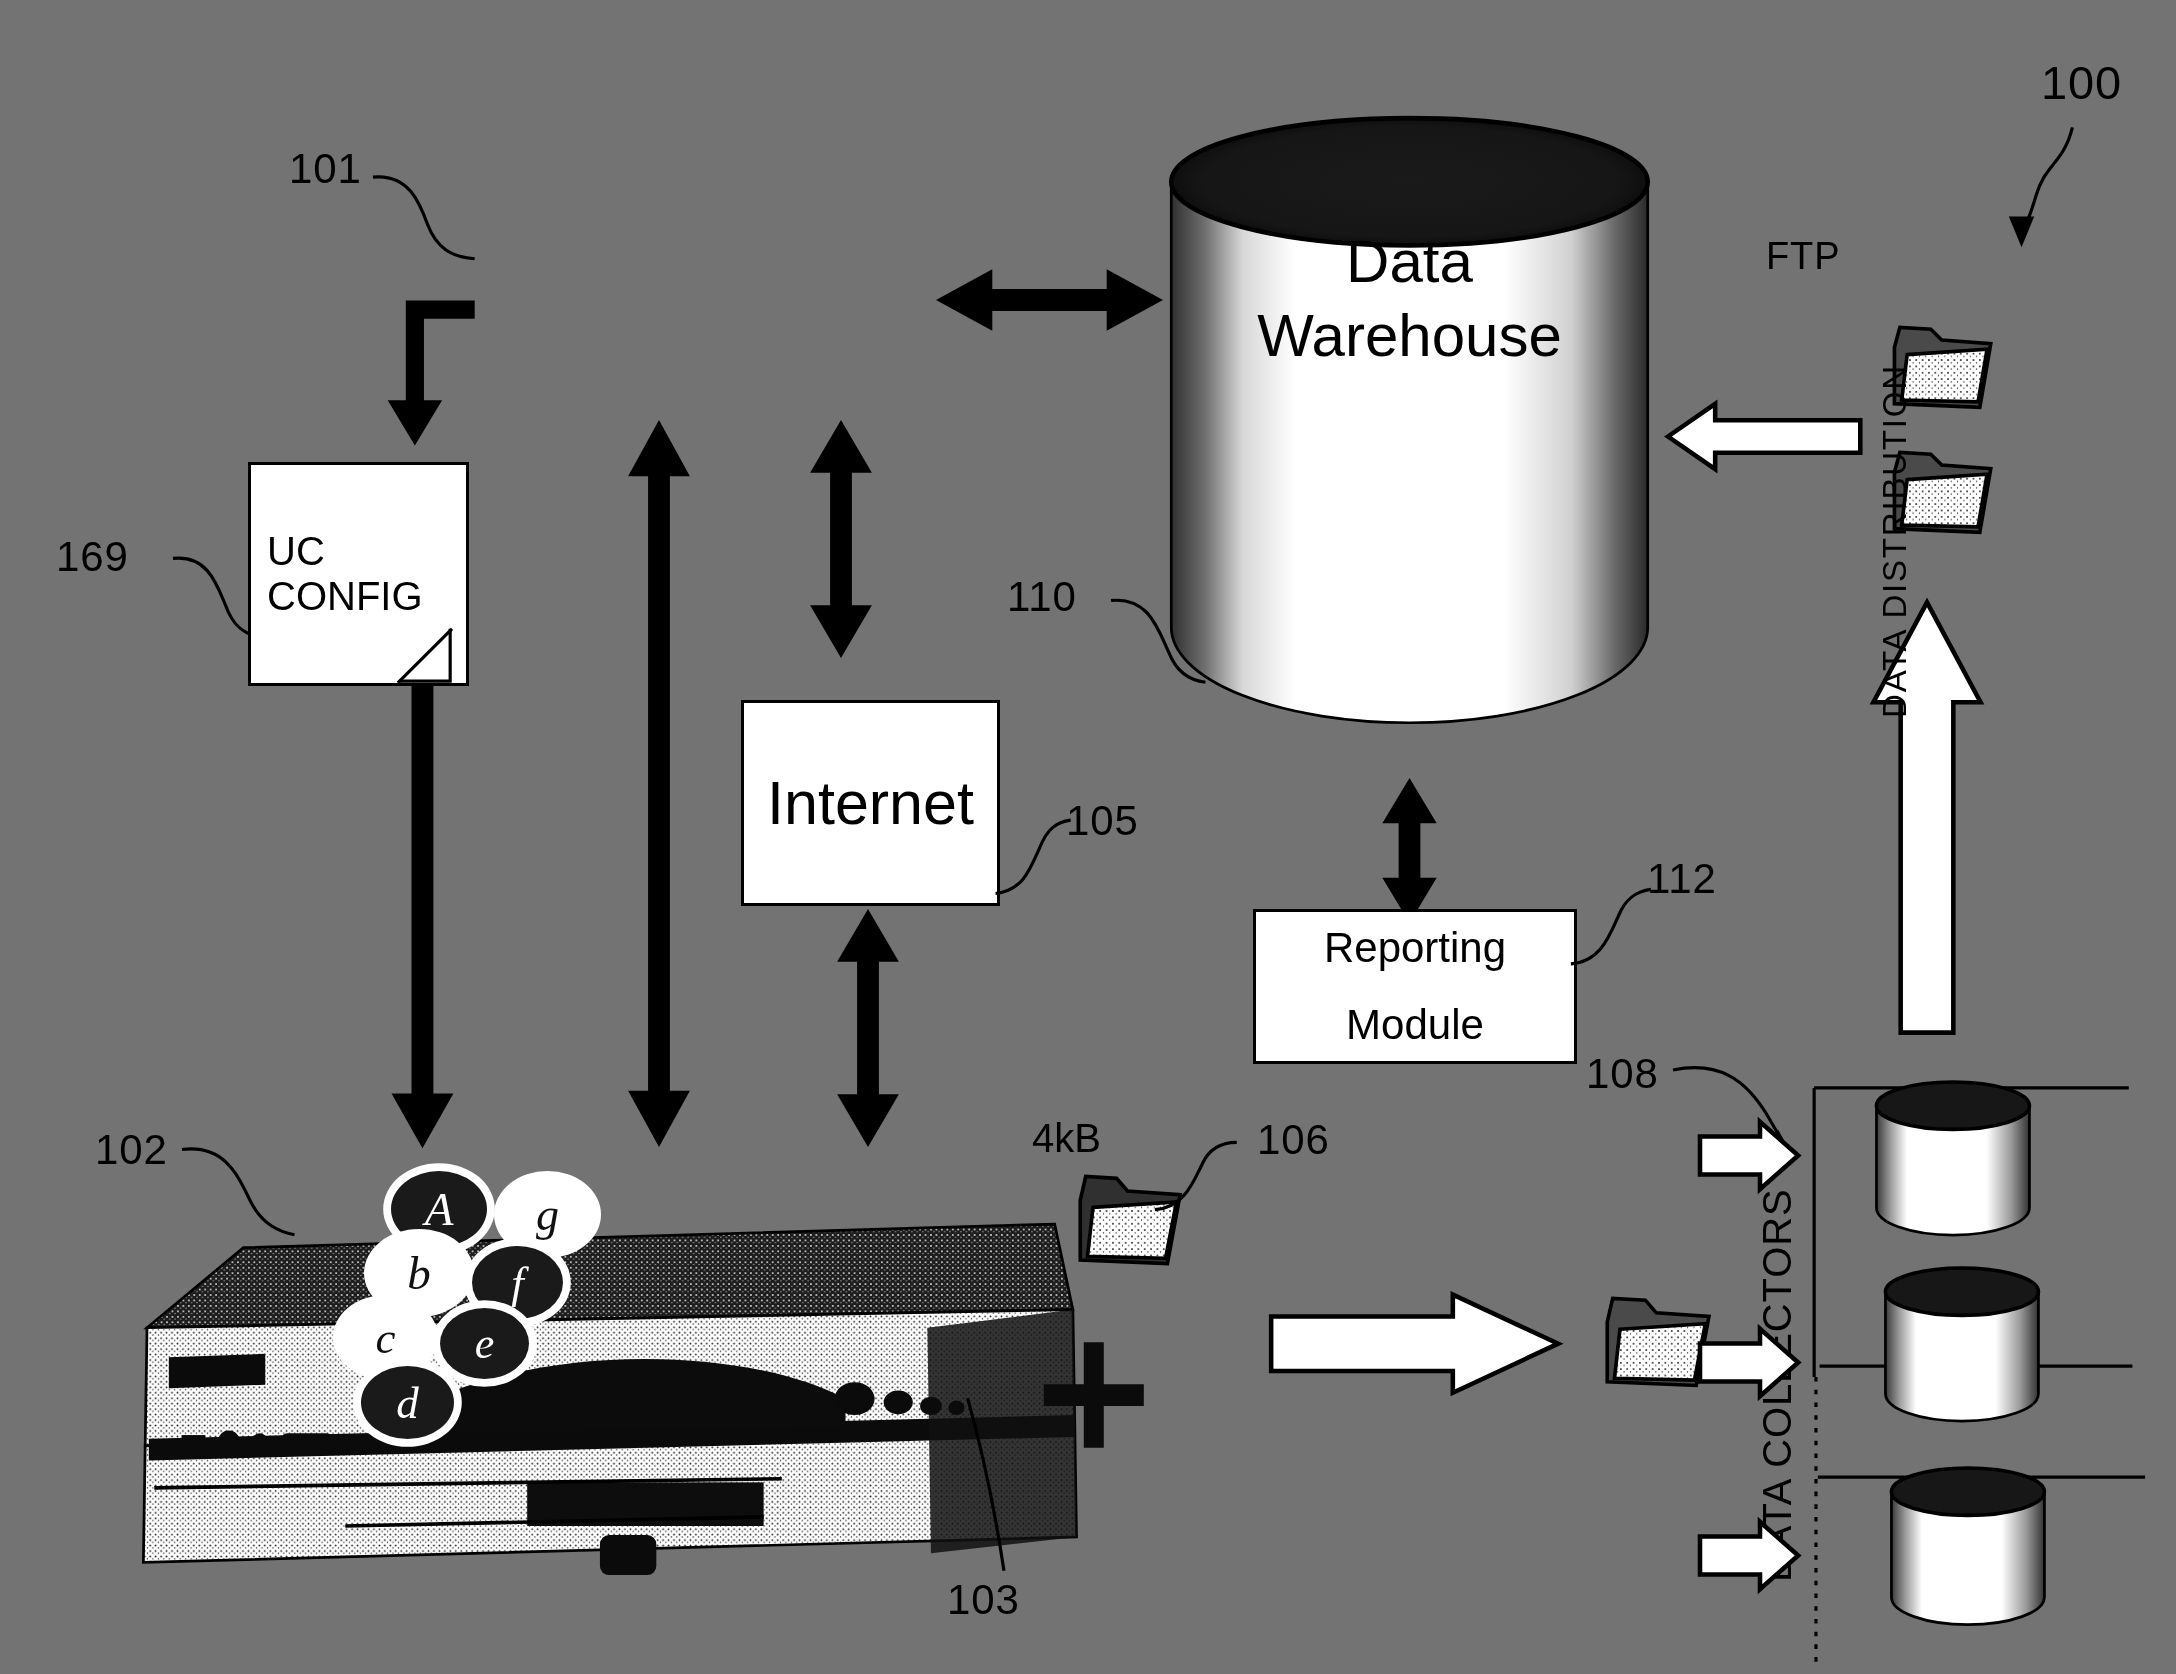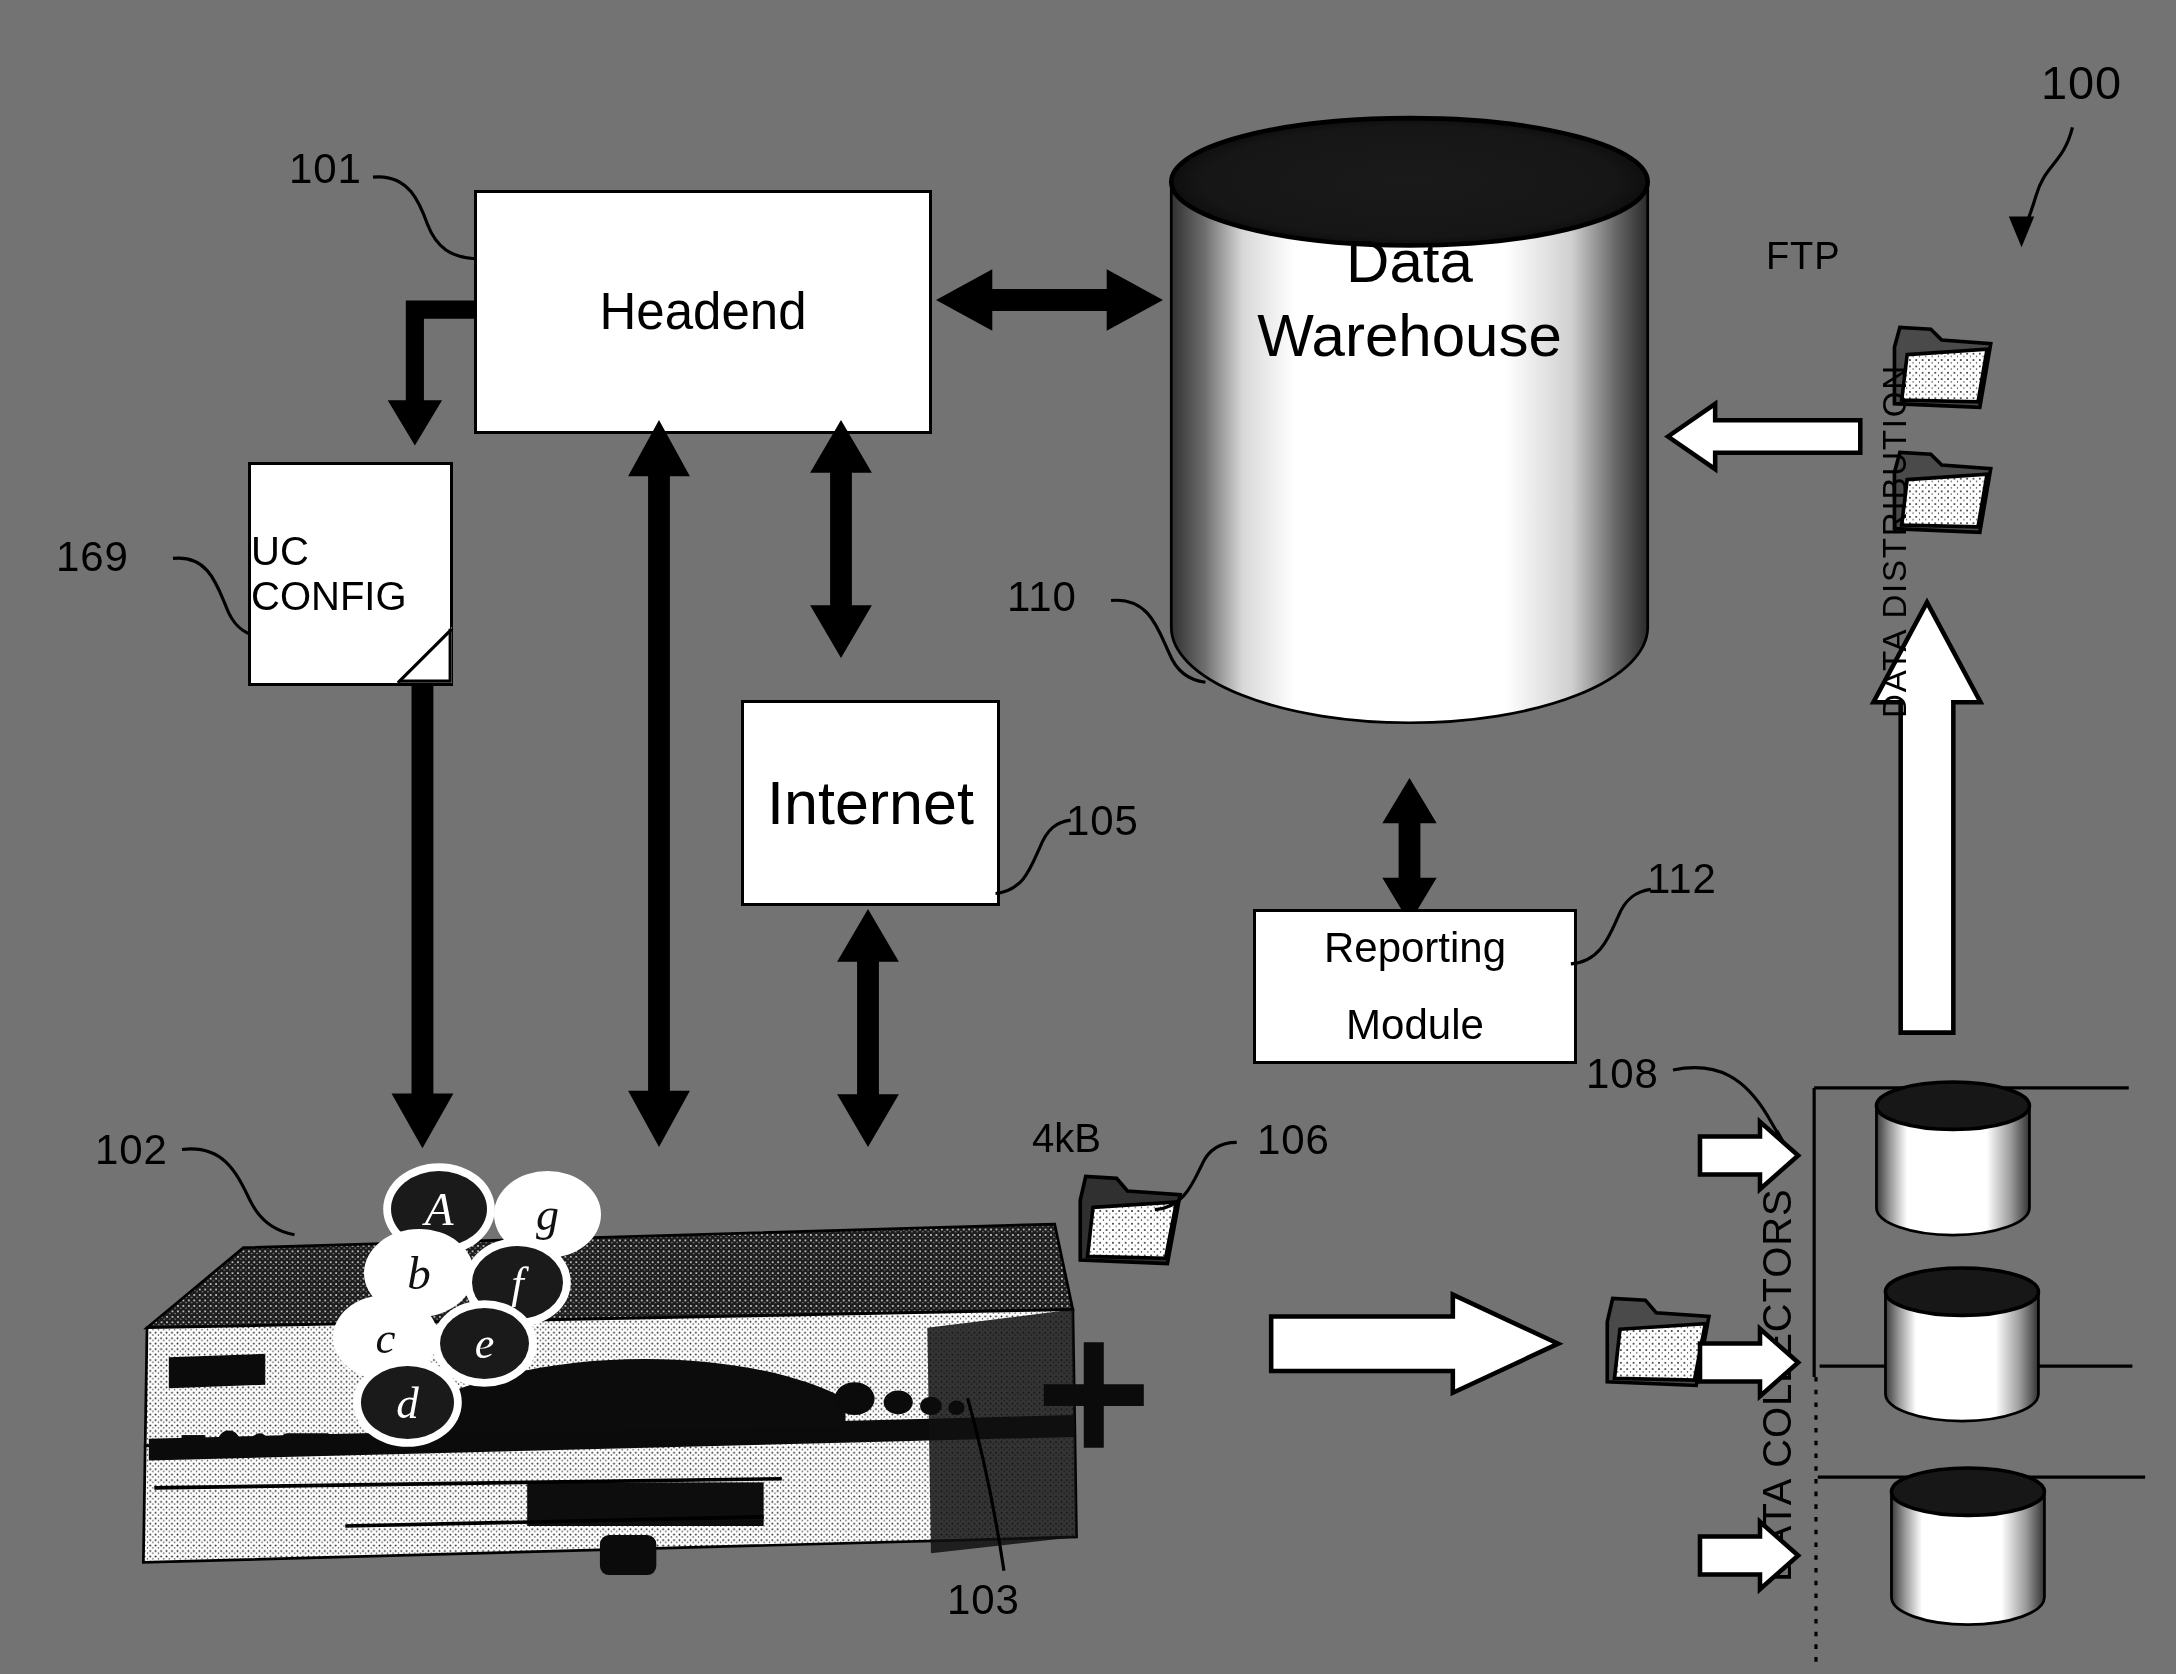--- a/index.html
+++ b/index.html
@@ -33,21 +33,21 @@
     font-family:"Liberation Sans", sans-serif;
     color:#000;
     white-space:nowrap;
   }
 
   
   .docshape{
     position:absolute;
     background:#fff;
     border:3.6px solid #000;
-    display:flex;align-items:center;justify-content:center;
+    display:flex;align-items:center;justify-content:center;padding-left:16px;
   }
 
   svg{display:block;overflow:visible;}
   .stk{fill:none;stroke:#000;stroke-width:4;}
   .thin{fill:none;stroke:#000;stroke-width:3.5;}
   .solid{fill:#000;stroke:none;}
   .hollow{fill:#fff;stroke:#000;stroke-width:5;stroke-linejoin:miter;}
 </style>
 </head>
 <body>
@@ -60,23 +60,20 @@
     <path class="thin" d="M160,20 C150,60 130,60 120,95 C112,122 108,128 104,140"></path>
     <path class="solid" d="M104,152 L90,118 L118,118 Z"></path>
   </svg>
 
   <div class="ref" style="left:289px;top:145px;">101</div>
 
   <svg class="abs" style="left:373px;top:168px;" width="118" height="118" viewBox="0 0 130 130">
     <path class="thin" d="M0,10 C40,6 52,40 60,62 C70,88 86,98 112,100"></path>
   </svg>
 
-  <div class="box" id="headend-box" style="left:474px;top:190px;width:452px;height:238px;font-size:51px;">
-    <span>Headend</span>
-  </div>
 
   <svg class="abs" style="left:375px;top:273px;" width="145" height="182" viewBox="0 0 160 200">
     <path class="solid" d="M109,8 L109,28 L24,28 L24,150 L109,150 L109,150 Z" style="display:none"></path>
     <path class="solid" d="M110,8 L110,30 L34,30 L34,140 L14,140 L44,190 L74,140 L54,140 L54,50 L110,50 Z"></path>
   </svg>
 
   <div class="ref" style="left:56px;top:533px;">169</div>
 
   <svg class="abs" style="left:173px;top:553px;" width="100" height="100" viewBox="0 0 110 110">
     <path class="thin" d="M0,6 C38,2 48,34 58,58 C66,80 78,90 96,92"></path>

